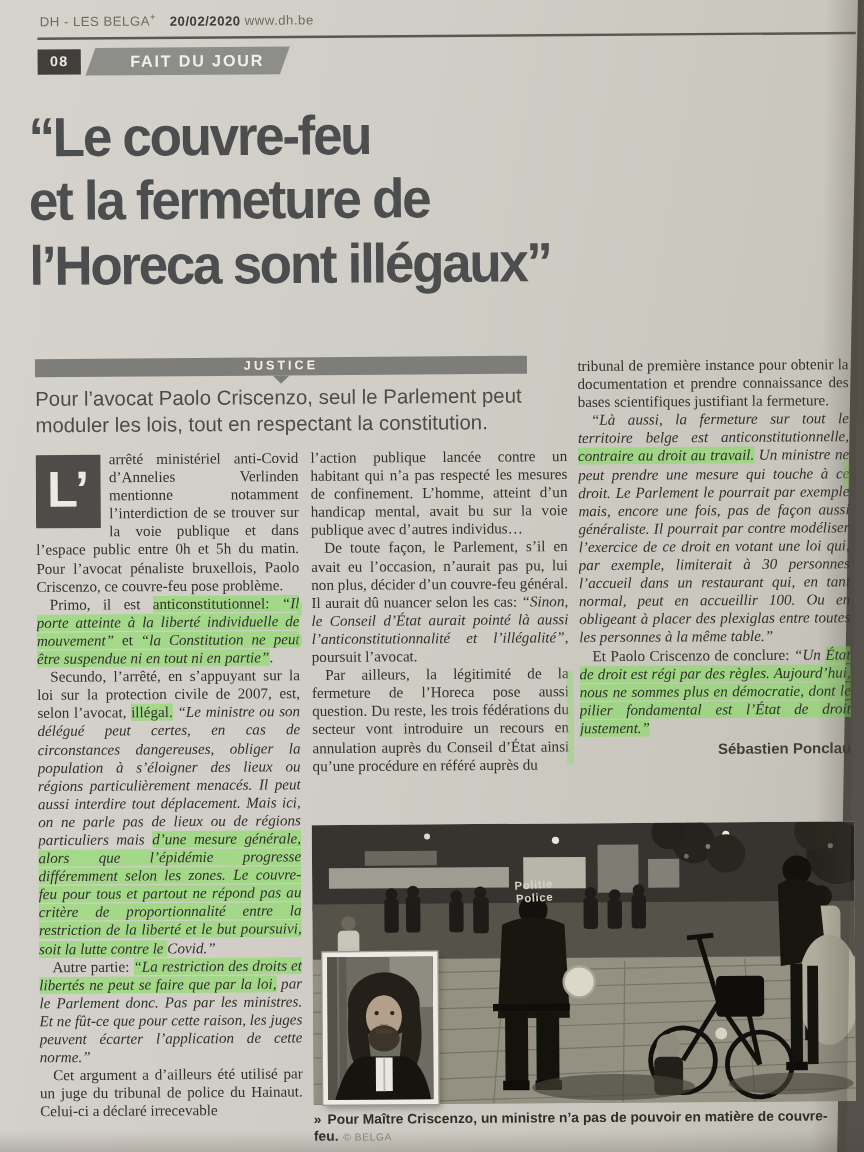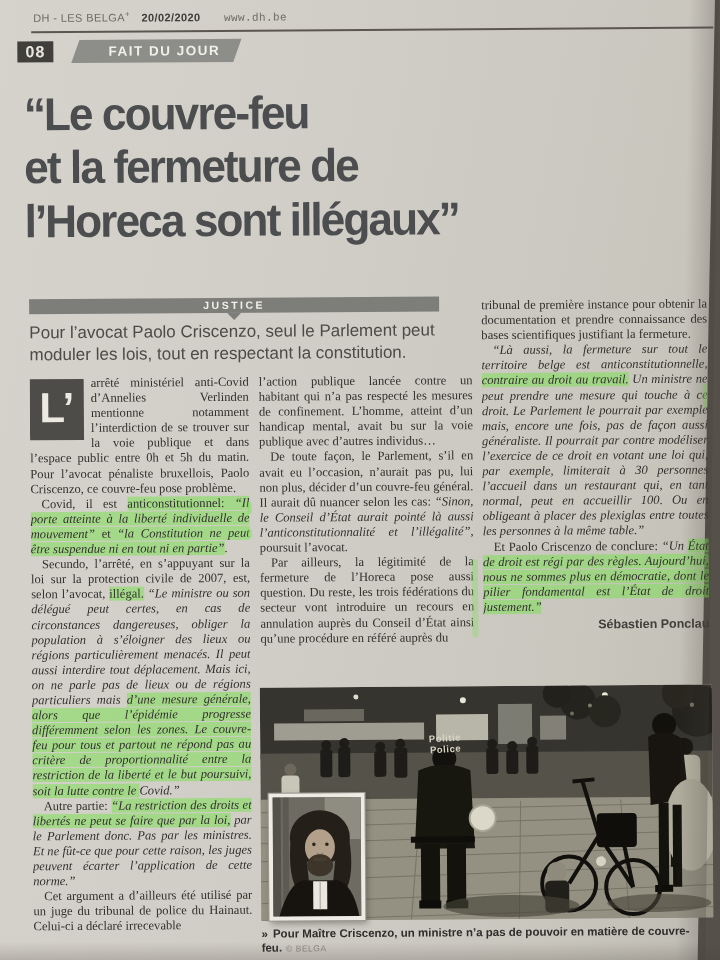--- a/index.html
+++ b/index.html
@@ -25,26 +25,26 @@
     background:linear-gradient(to bottom,rgba(70,64,56,0),rgba(70,64,56,.22));
     pointer-events:none;
   }
   .tilt{position:absolute;left:0;top:0;width:720px;height:960px;transform:rotate(-.4deg);transform-origin:360px 430px;}
 
   
   .masthead{position:absolute;left:36px;top:8px;font-size:11px;color:#6e6b63;letter-spacing:.4px;white-space:nowrap;}
   .masthead .brand{color:#6e6b63;}
   .masthead sup{font-size:8px;}
   .masthead .date{font-weight:bold;color:#3e3c37;margin-left:8px;}
-  .masthead .site{margin-left:20px;color:#6e6b63;font-family:Liberation Mono, monospace;}
+  .masthead .site{margin-left:0;color:#6e6b63;}
   .mast-rule{position:absolute;left:34px;top:29px;width:682px;height:2px;background:#5b5750;}
 
   
-  .pagenum{position:absolute;left:20px;top:39px;width:36px;height:21px;background:#413f3b;color:#e9e7e0;
-    font-weight:bold;font-size:16px;line-height:21px;text-align:center;letter-spacing:1px;}
+  .pagenum{position:absolute;left:34px;top:39px;width:36px;height:21px;background:#413f3b;color:#e9e7e0;
+    font-weight:bold;font-size:12px;line-height:21px;text-align:center;letter-spacing:1px;}
   .section-box{position:absolute;left:78px;top:38px;width:162px;height:23px;background:#8d8d89;transform:skewX(-20deg);}
   .section-label{position:absolute;left:86px;top:38px;width:162px;height:23px;color:#f0efe9;
     font-weight:bold;font-size:13.5px;line-height:23px;letter-spacing:1.5px;text-align:center;}
 
   
   .headline{position:absolute;left:26px;top:86px;width:660px;
     font-weight:bold;font-size:46px;line-height:1.16;color:#4b4d4f;letter-spacing:-2px;
     transform:scaleX(.96);transform-origin:left top;}
 
   
@@ -110,21 +110,21 @@
   </div>
 
   <div class="kicker-bar">
       <span>JUSTICE</span>
     </div>
   <div class="kicker-tri"></div>
   <div class="standfirst">Pour l’avocat Paolo Criscenzo, seul le Parlement peut moduler les lois, tout en respectant la constitution.</div>
 
   <div id="col1" class="col">
       <p class="para noindent"><span class="dropcap">L’</span><span>arrêté ministériel anti-Covid d’Annelies Verlinden mentionne notamment l’interdiction de se trouver sur la voie publique et dans l’espace public entre 0h et 5h du matin. Pour l’avocat pénaliste bruxellois, Paolo Criscenzo, ce couvre-feu pose problème.</span></p>
-      <p class="para"><span>Covid, il est </span><span class="hl">anticonstitutionnel: </span><span class="it hl">“Il porte atteinte à la liberté individuelle de mouvement”</span><span class="hl"> et </span><span class="it hl">“la Constitution ne peut être suspendue ni en tout ni en partie”</span><span>.</span></p>
+      <p class="para"><span>Primo, il est </span><span class="hl">anticonstitutionnel: </span><span class="it hl">“Il porte atteinte à la liberté individuelle de mouvement”</span><span class="hl"> et </span><span class="it hl">“la Constitution ne peut être suspendue ni en tout ni en partie”</span><span>.</span></p>
       <p class="para"><span>Secundo, l’arrêté, en s’appuyant sur la loi sur la protection civile de 2007, est, selon l’avocat, </span><span class="hl">illégal.</span><span> </span><span class="it">“Le ministre ou son délégué peut certes, en cas de circonstances dangereuses, obliger la population à s’éloigner des lieux ou régions particulièrement menacés. Il peut aussi interdire tout déplacement. Mais ici, on ne parle pas de lieux ou de régions particuliers mais </span><span class="it hl">d’une mesure générale, alors que l’épidémie progresse différemment selon les zones. Le couvre-feu pour tous et partout ne répond pas au critère de proportionnalité entre la restriction de la liberté et le but poursuivi, soit la lutte contre le </span><span class="it">Covid.”</span></p>
       <p class="para"><span>Autre partie: </span><span class="it hl">“La restriction des droits et libertés ne peut se faire que par la loi,</span><span class="it"> par le Parlement donc. Pas par les ministres. Et ne fût-ce que pour cette raison, les juges peuvent écarter l’application de cette norme.”</span></p>
       <p class="para"><span>Cet argument a d’ailleurs été utilisé par un juge du tribunal de police du Hainaut. Celui-ci a déclaré irrecevable</span></p>
     </div>
   <div id="col2" class="col">
       <p class="para noindent"><span>l’action publique lancée contre un habitant qui n’a pas respecté les mesures de confinement. L’homme, atteint d’un handicap mental, avait bu sur la voie publique avec d’autres individus…</span></p>
       <p class="para"><span>De toute façon, le Parlement, s’il en avait eu l’occasion, n’aurait pas pu, lui non plus, décider d’un couvre-feu général. Il aurait dû nuancer selon les cas: </span><span class="it">“Sinon, le Conseil d’État aurait pointé là aussi l’anticonstitutionnalité et l’illégalité”</span><span>, poursuit l’avocat.</span></p>
       <p class="para"><span>Par ailleurs, la légitimité de la fermeture de l’Horeca pose aussi question. Du reste, les trois fédérations du secteur vont introduire un recours en annulation auprès du Conseil d’État ainsi qu’une procédure en référé auprès du</span></p>
     </div>
   <div id="col3" class="col">

